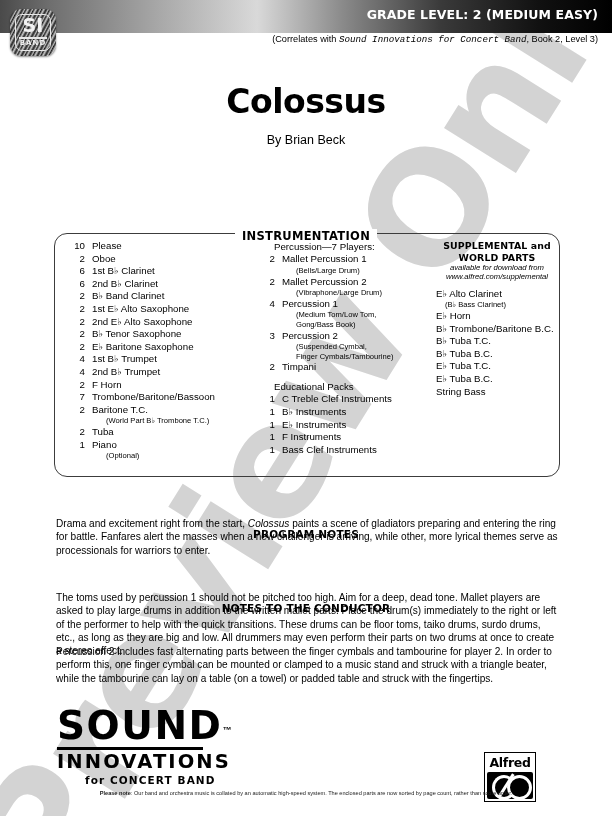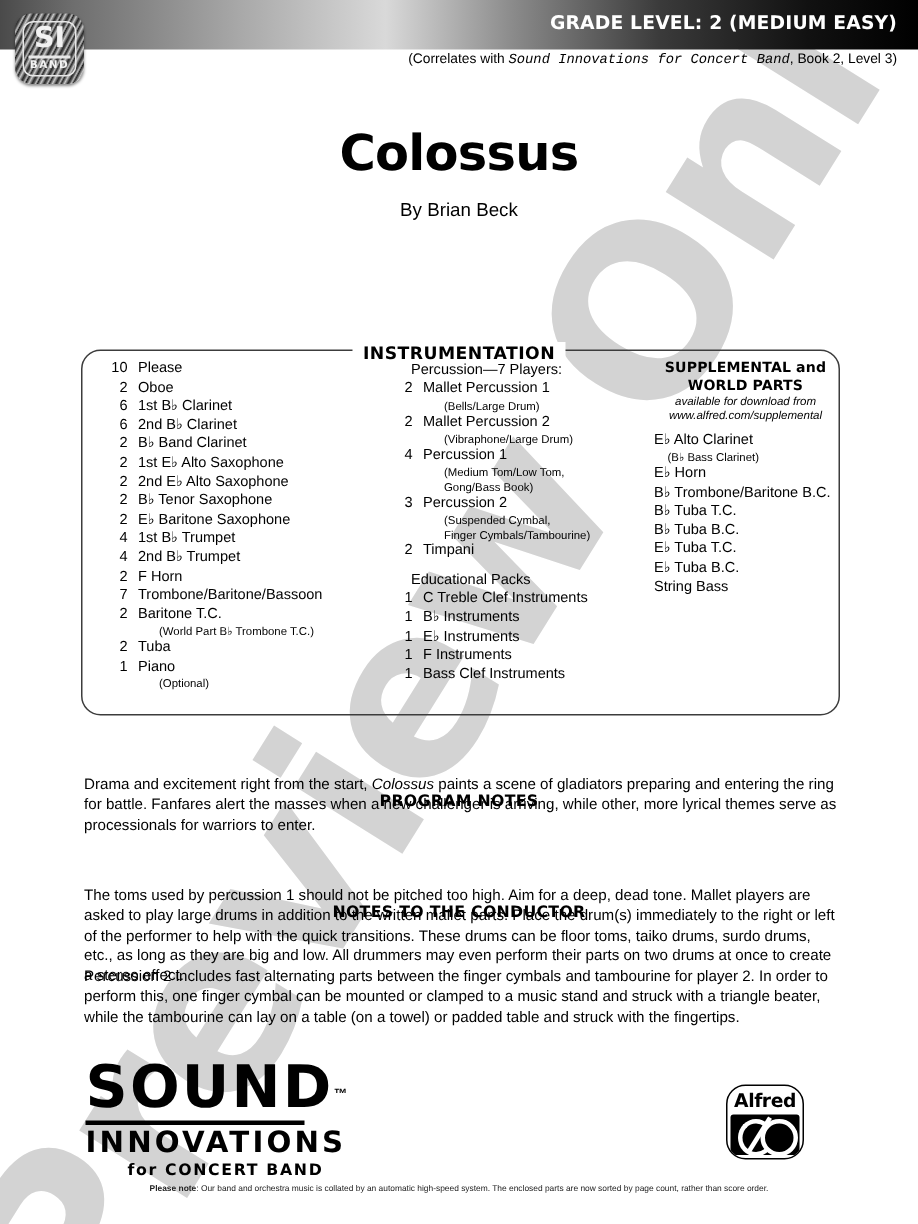--- a/index.html
+++ b/index.html
@@ -316,25 +316,25 @@
     letter-spacing: 1.1px;
     line-height: 15px;
     padding-left: 28px;
     color: #000;
   }
 
   
   #alfred-logo {
     position: absolute;
     left: 484px;
-    top: 723px;
+    top: 752px;
     width: 50px;
     height: 48px;
     border: 1.6px solid #000;
-    border-radius: 13px;
+    border-radius: 0;
     background: #fff;
     z-index: 10;
     overflow: hidden;
   }
   #alfred-logo .al-name {
     position: absolute;
     left: 0; right: 0; top: 2px;
     text-align: center;
     font-family: "DejaVu Sans", sans-serif;
     font-weight: bold;

